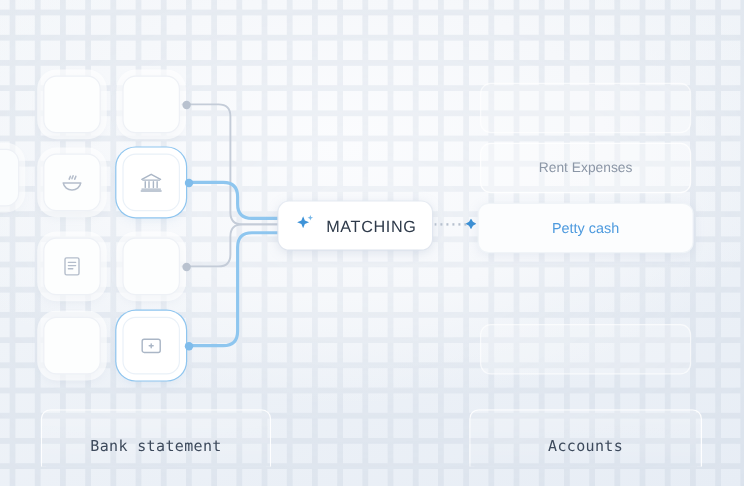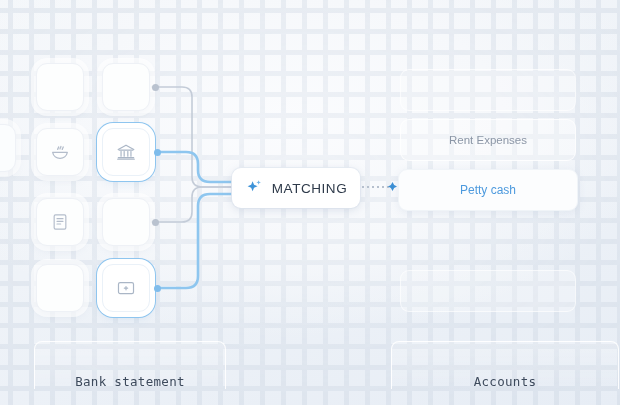--- a/index.html
+++ b/index.html
@@ -177,30 +177,30 @@
   .grouplabel {
     position: absolute;
     top: 341px;
     height: 48px;
     border-radius: 8px 8px 0 0;
     border-top: 1.5px solid rgba(255,255,255,.92);
     border-left: 1.5px solid rgba(255,255,255,.92);
     border-right: 1.5px solid rgba(255,255,255,.92);
     background: linear-gradient(to bottom, rgba(255,255,255,.22), rgba(255,255,255,0));
     display: flex;
-    align-items: flex-end;
+    align-items: center;
     justify-content: center;
     padding-top: 11px;
     font-family: "DejaVu Sans Mono", monospace;
     font-size: 12.5px;
     letter-spacing: .3px;
     color: #3d4a5c;
   }
   #label-bank { left: 34px; width: 192px; }
-  #label-acct { left: 391px; width: 228px; }
+  #label-acct { left: 391px; width: 194px; }
 </style>
 </head>
 <body>
 
 <div id="canvas">
 
   <div id="dotgrid"></div>
 
   <svg id="wires" viewBox="0 0 620 405">
 

